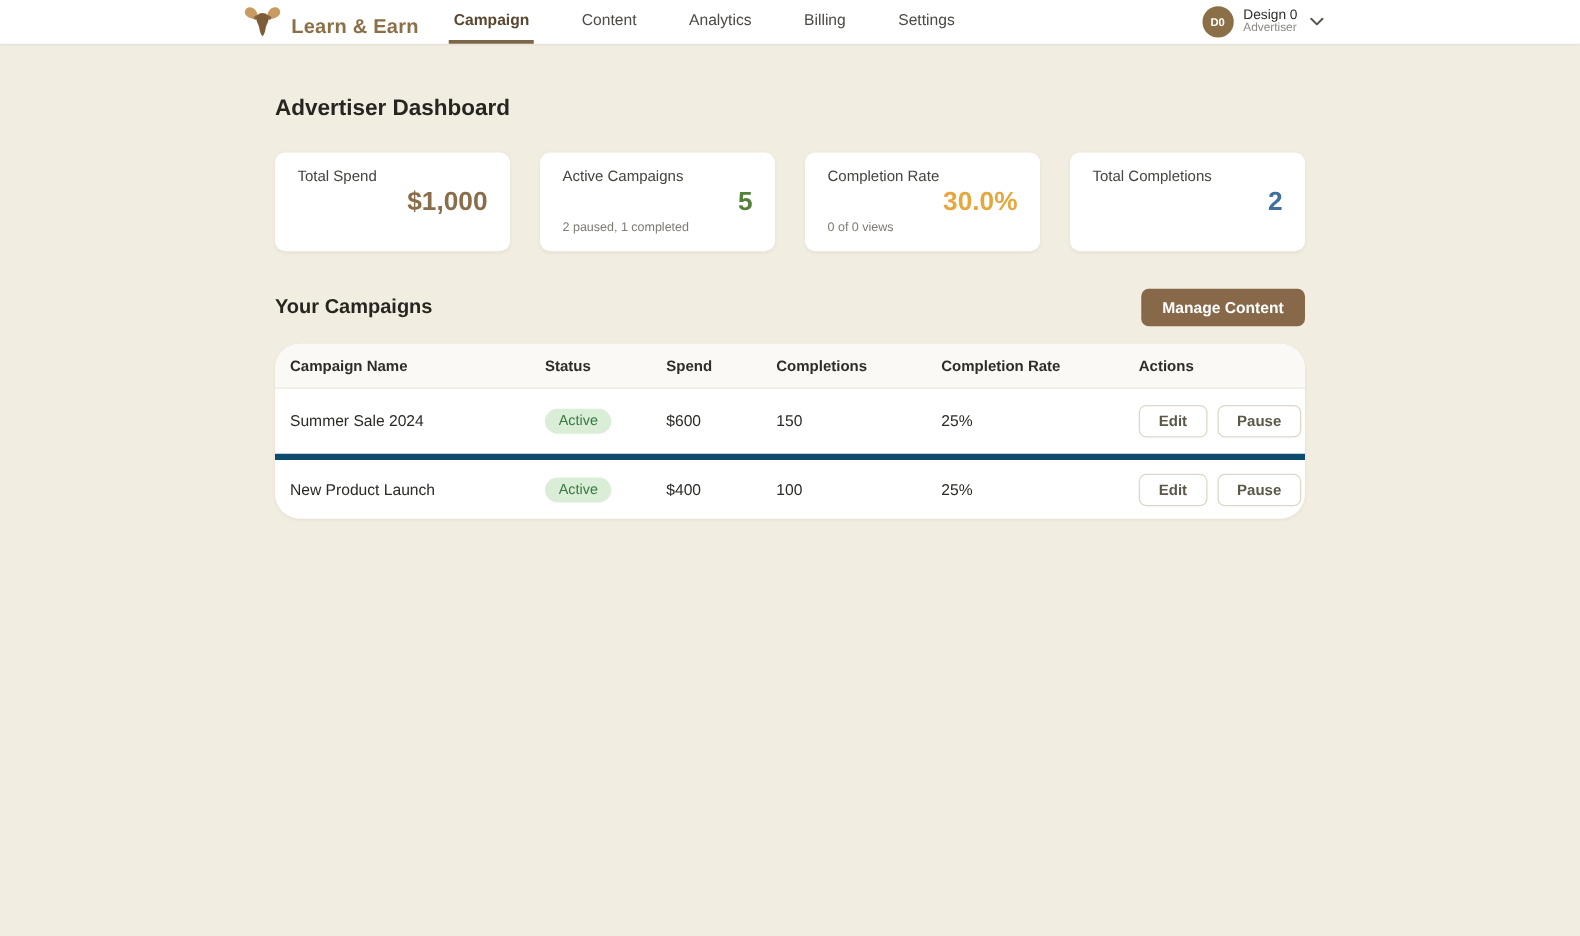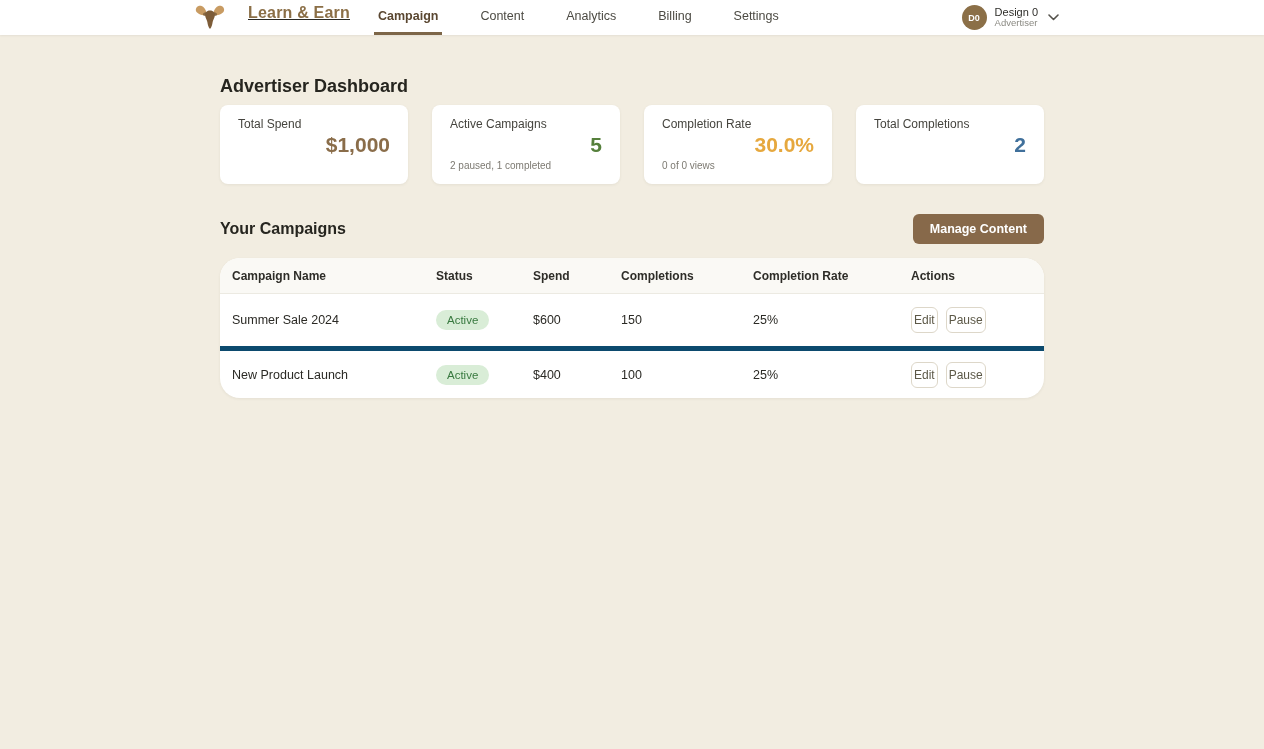--- a/index.html
+++ b/index.html
@@ -20,23 +20,22 @@
     z-index:2;
   }
   .header-inner {
     height:100%;
     display:flex;
     align-items:center;
     padding:0 205px 0 195px;
   }
   .brand {
     display:flex;
-    align-items:flex-start;
-    gap:23px;
-    text-decoration:underline;
+    align-items:flex-end;
+    gap:8px;
   }
   .brand-name {
     font-size:16px;
     font-weight:700;
     color:#8b6f47;
     letter-spacing:0.2px;
     white-space:nowrap;
   }
   .nav {
     display:flex;
@@ -87,21 +86,21 @@
   
   .main { width:824px; margin:0 auto; }
   .page-title {
     margin-top:41px;
     font-size:18px;
     font-weight:700;
     color:#26251f;
   }
 
   .stats {
-    margin-top:8px;
+    margin-top:25px;
     display:grid;
     grid-template-columns:repeat(4, 1fr);
     gap:24px;
   }
   .stat-card {
     background:#ffffff;
     border-radius:8px;
     padding:12px 18px;
     box-shadow:0 1px 3px rgba(60,50,30,0.07);
     min-height:70px;
@@ -162,22 +161,23 @@
     border-radius:12px;
   }
   .actions-cell { display:flex; gap:8px; }
   .row-btn {
     background:#ffffff;
     border:1px solid #ddd7c9;
     border-radius:6px;
     font-family:inherit;
     font-size:12px;
     color:#5c5847;
-    padding:5px 2px;
-    cursor:pointer;
+    padding:5px 15px;
+    cursor:pointer;
+    font-weight:bold;
   }
 </style>
 </head>
 <body>
 
 <header class="header">
   <div class="header-inner">
     <div class="brand">
       <span style="display:flex;">
         <svg width="30" height="27" viewBox="0 0 34 30">

